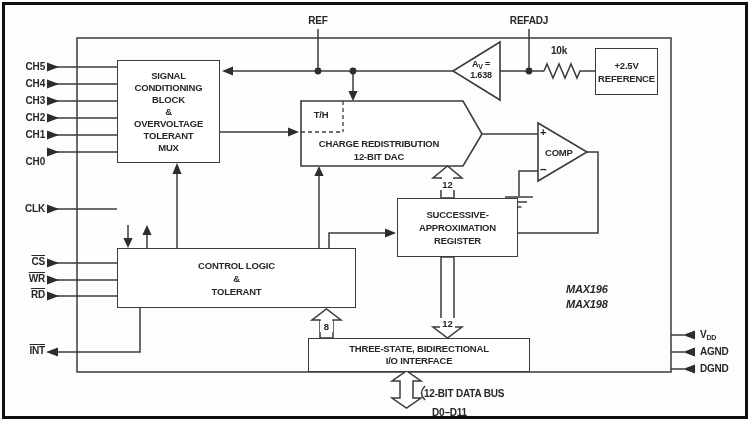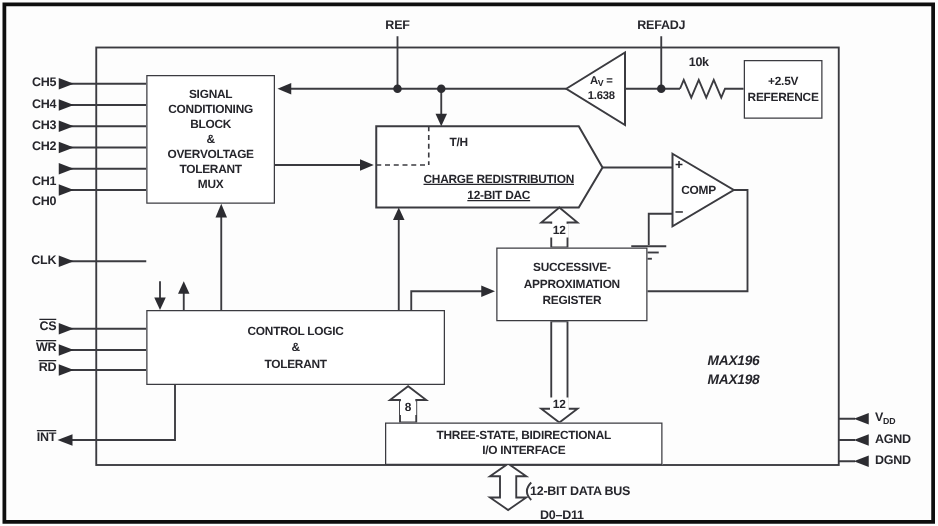--- a/index.html
+++ b/index.html
@@ -149,22 +149,22 @@
   <div class="box blocktext" style="left:308px;top:338px;width:222px;height:34px;">
     <span>THREE-STATE, BIDIRECTIONAL</span>
     <span>I/O INTERFACE</span>
   </div>
 
   <div class="box blocktext" style="left:595px;top:48px;width:63px;height:47px;line-height:13px;">
     <span>+2.5V</span>
     <span>REFERENCE</span>
   </div>
 
-  <div class="floating ctr" style="left:303px;top:109px;width:36px;font-size:9.5px;padding-left:46px;">T/H</div>
-  <div class="floating ctr" style="left:310px;top:137px;width:178px;font-size:9.5px;line-height:13px;text-decoration:underline;">
+  <div class="floating ctr" style="left:303px;top:109px;width:36px;font-size:9.5px;">T/H</div>
+  <div class="floating ctr" style="left:290px;top:137px;width:178px;font-size:9.5px;line-height:13px;">
     <div>CHARGE REDISTRIBUTION</div>
     <div>12-BIT DAC</div>
   </div>
 
   <div class="floating ctr" style="left:462px;top:59px;width:38px;font-size:9px;line-height:10px;">
     <div><span>A</span><span class="sub">V</span><span> =</span></div>
     <div>1.638</div>
   </div>
 
   <div class="floating" style="left:540px;top:126px;font-size:11px;">+</div>
@@ -173,21 +173,21 @@
 
   <div class="floating ctr" style="left:543px;top:45px;width:32px;font-size:10px;">10k</div>
 
   <div class="lbl ctr" style="left:296px;top:15px;width:44px;">REF</div>
   <div class="lbl ctr" style="left:499px;top:15px;width:60px;">REFADJ</div>
 
   <div class="lbl pinL" style="top:61px;">CH5</div>
   <div class="lbl pinL" style="top:78px;">CH4</div>
   <div class="lbl pinL" style="top:95px;">CH3</div>
   <div class="lbl pinL" style="top:112px;">CH2</div>
-  <div class="lbl pinL" style="top:129px;margin-top:11px;">CH1</div>
+  <div class="lbl pinL" style="top:129px;">CH1</div>
   <div class="lbl pinL" style="top:156px;">CH0</div>
   <div class="lbl pinL" style="top:203px;">CLK</div>
   <div class="lbl pinL ov" style="top:256px;">CS</div>
   <div class="lbl pinL ov" style="top:273px;">WR</div>
   <div class="lbl pinL ov" style="top:289px;">RD</div>
   <div class="lbl pinL ov" style="top:345px;">INT</div>
 
   <div class="lbl pinR" style="top:329px;"><span>V</span><span class="sub">DD</span></div>
   <div class="lbl pinR" style="top:346px;">AGND</div>
   <div class="lbl pinR" style="top:363px;">DGND</div>

